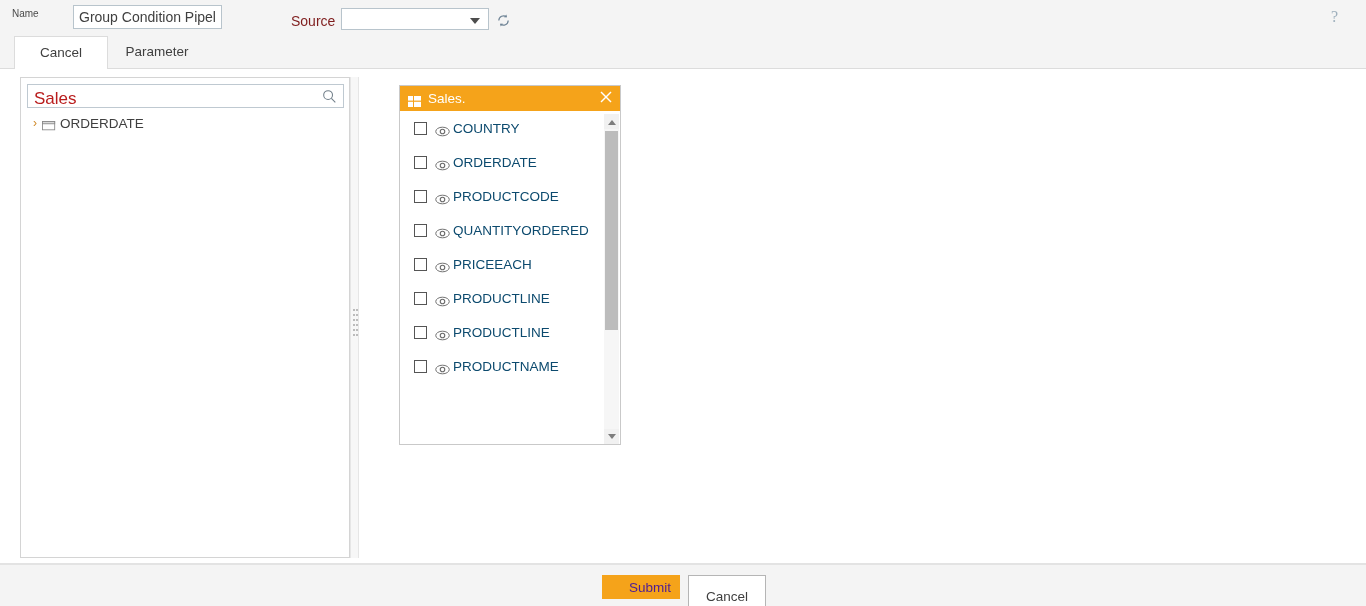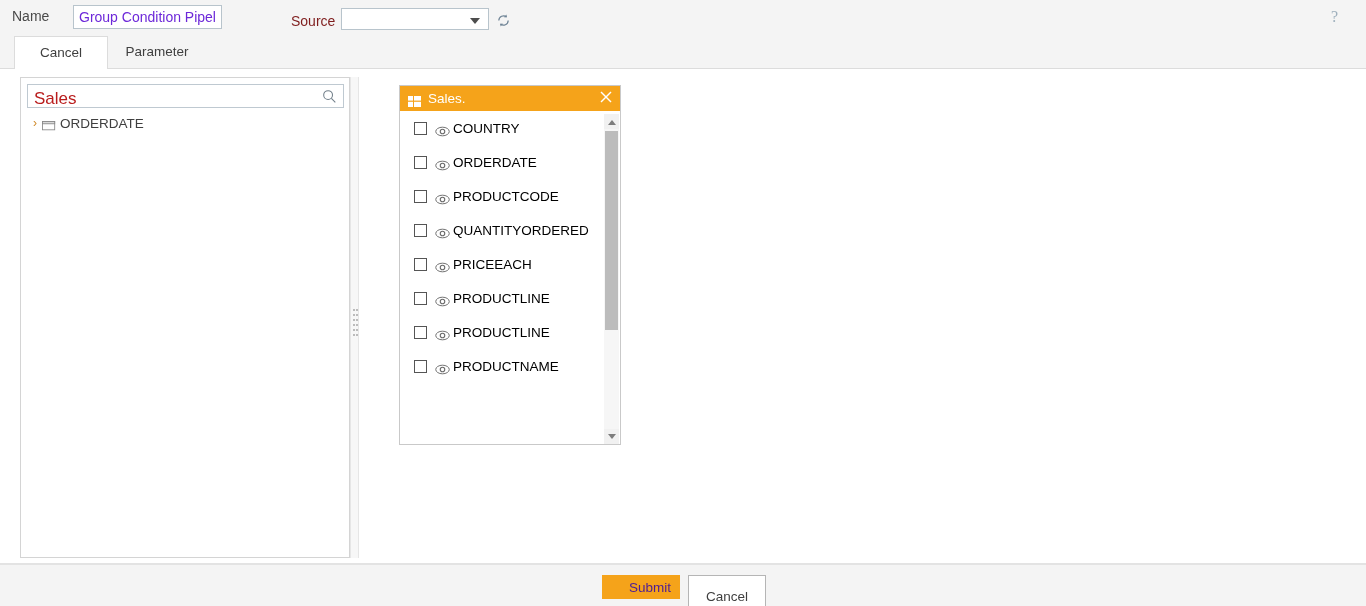--- a/index.html
+++ b/index.html
@@ -18,28 +18,28 @@
   }
 
   
   .topbar {
     position: absolute; left: 0; top: 0;
     width: 1366px; height: 33px;
     background: #f4f4f4;
   }
   .name-label {
     position: absolute; left: 12px; top: 8px;
-    font-size: 14px; color: #4a4a4a;
+    font-size: 10px; color: #4a4a4a;
   }
   .name-input {
     position: absolute; left: 73px; top: 5px;
     width: 149px; height: 24px;
     border: 1px solid #b8c4cc;
     background: #ffffff;
-    font-size: 14px; color: #6d28d9;
+    font-size: 14px; color: #404040;
     padding: 0 5px;
     line-height: 22px;
     white-space: nowrap; overflow: hidden;
   }
   .source-label {
     position: absolute; left: 291px; top: 13px;
     font-size: 14px; color: #7f1d1d;
   }
   .source-select {
     position: absolute; left: 341px; top: 8px;
@@ -236,21 +236,21 @@
     overflow: hidden;
   }
   .field-row {
     position: relative;
     height: 34px;
     display: flex; align-items: center;
     padding-left: 14px;
   }
   .field-eye { margin: 0 3px 0 8px; width: 15px; height: 11px; flex: none; }
   .field-name {
-    font-size: 13.5px; color: #000000;
+    font-size: 13.5px; color: #0c4a6e;
     white-space: nowrap;
   }
 
   
   .vscroll {
     position: absolute; right: 1px; top: 28px;
     width: 15px; height: 330px;
     background: #f6f6f6;
   }
   .vscroll-up, .vscroll-down {

